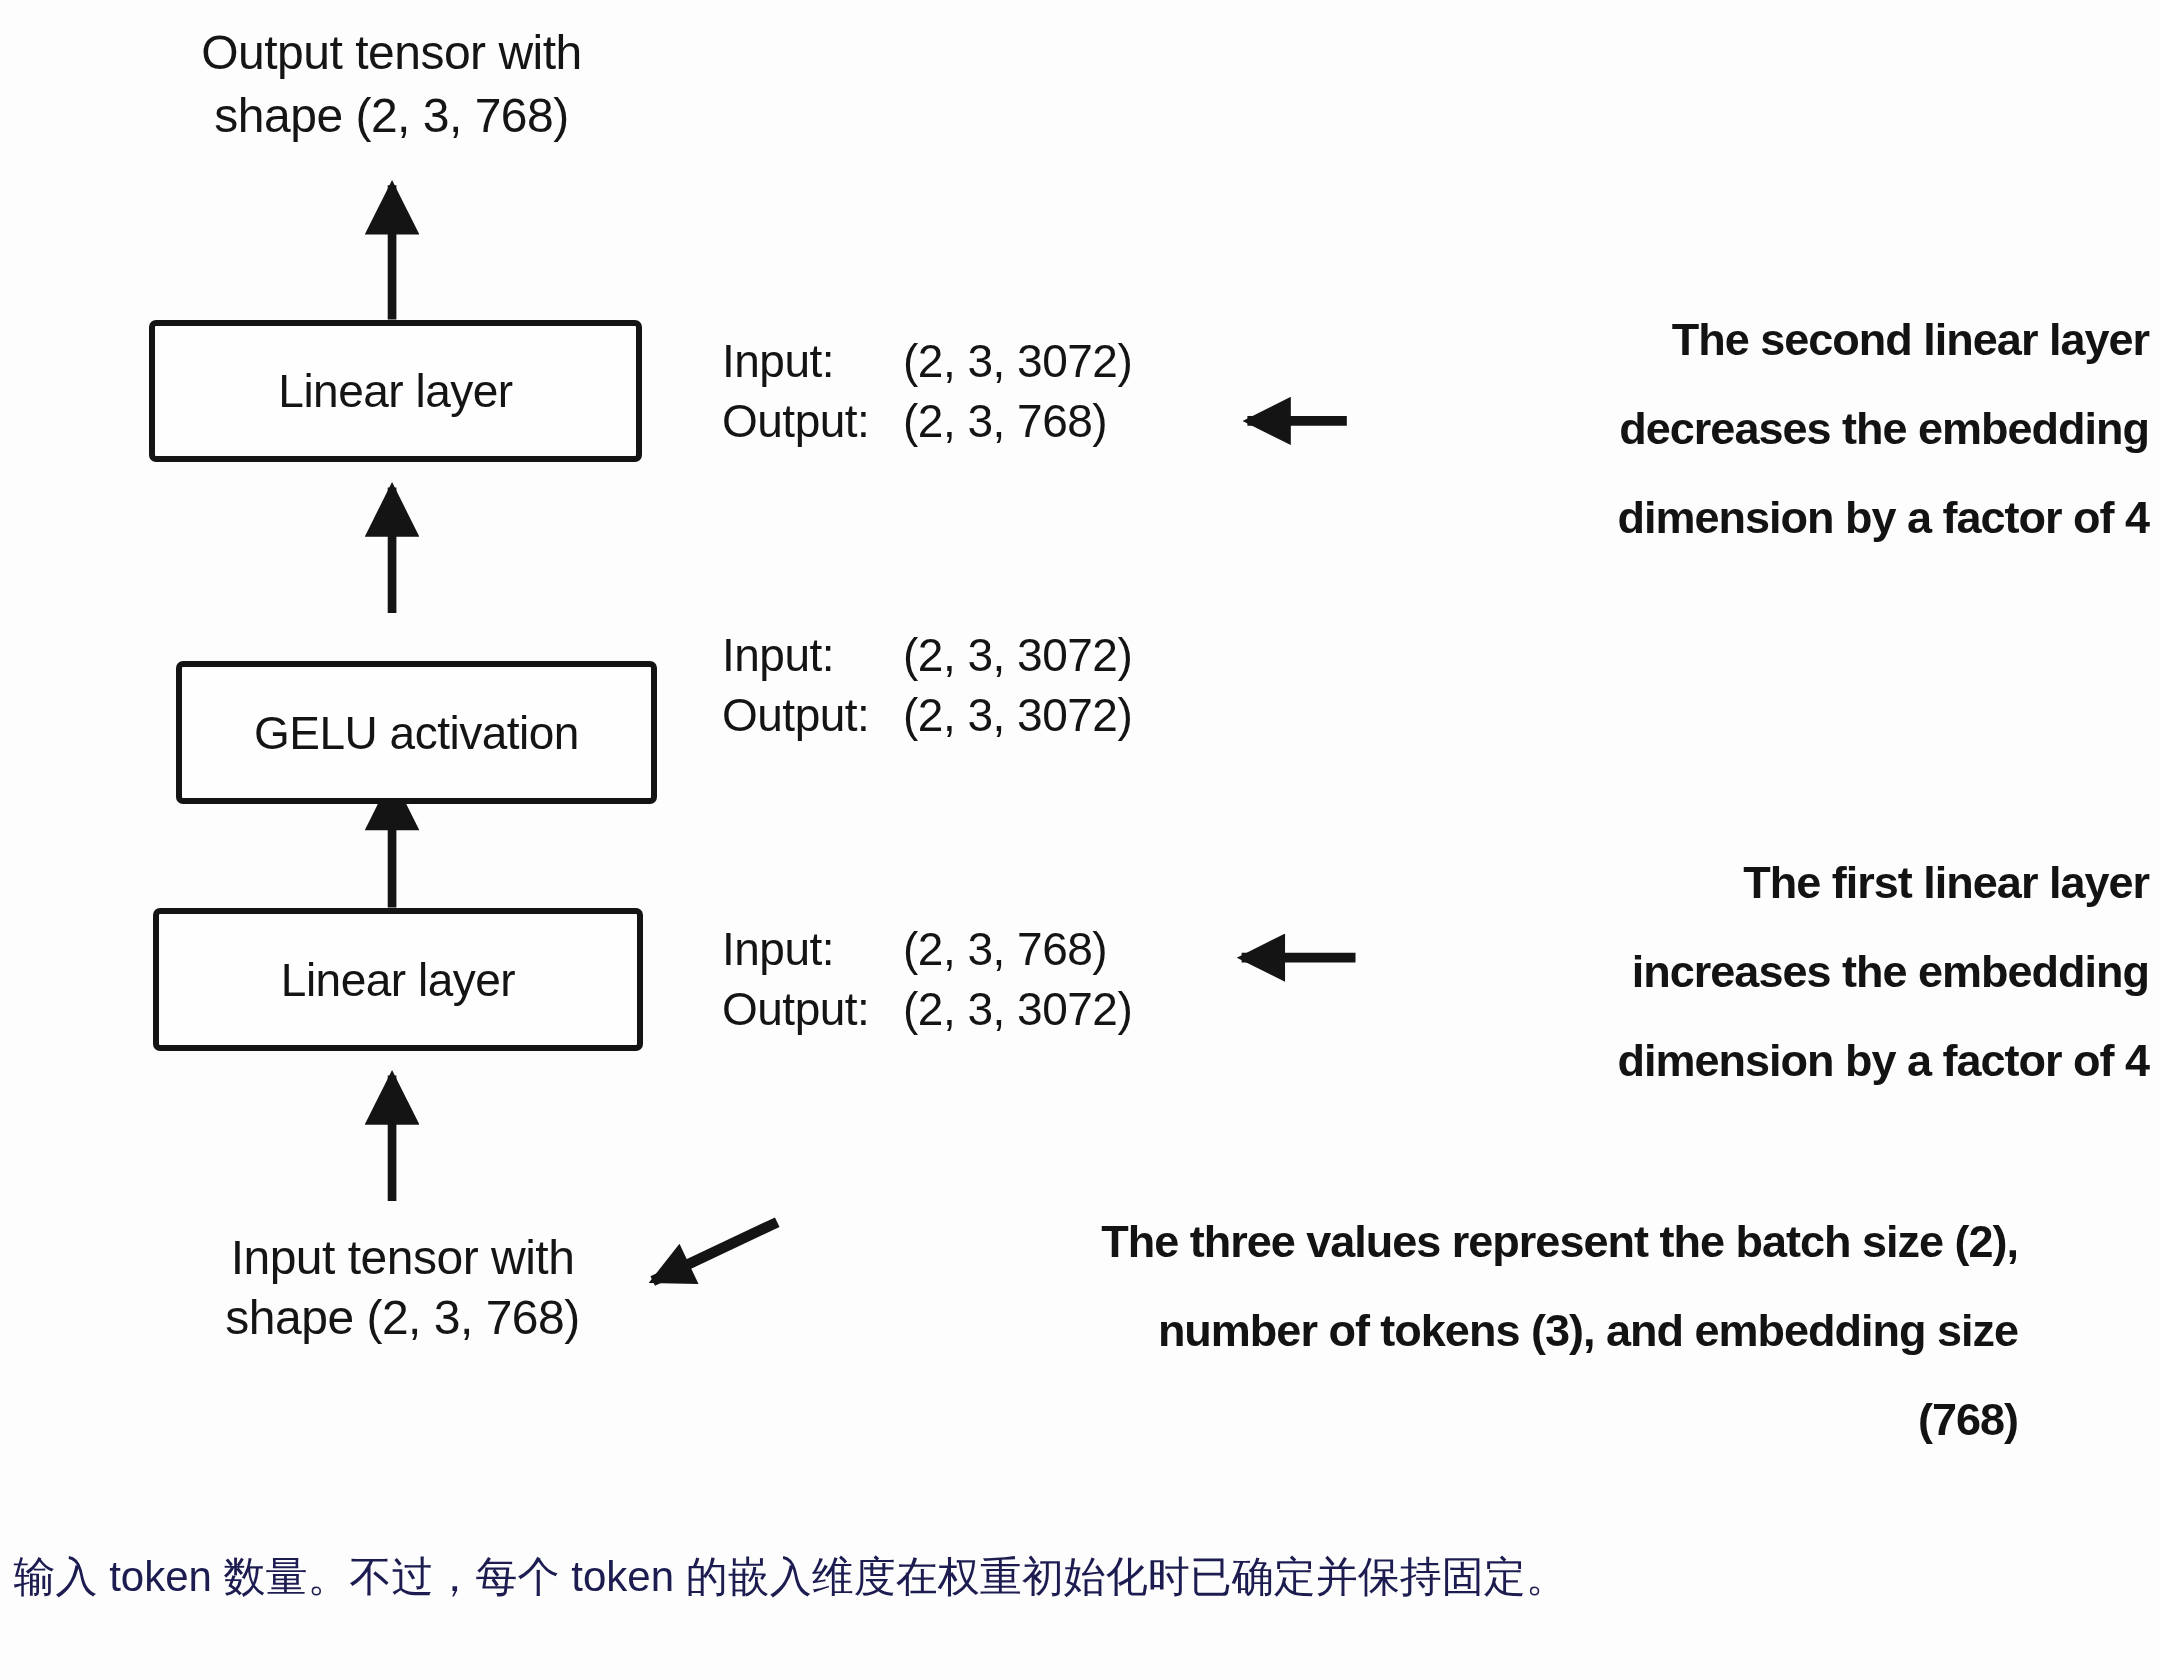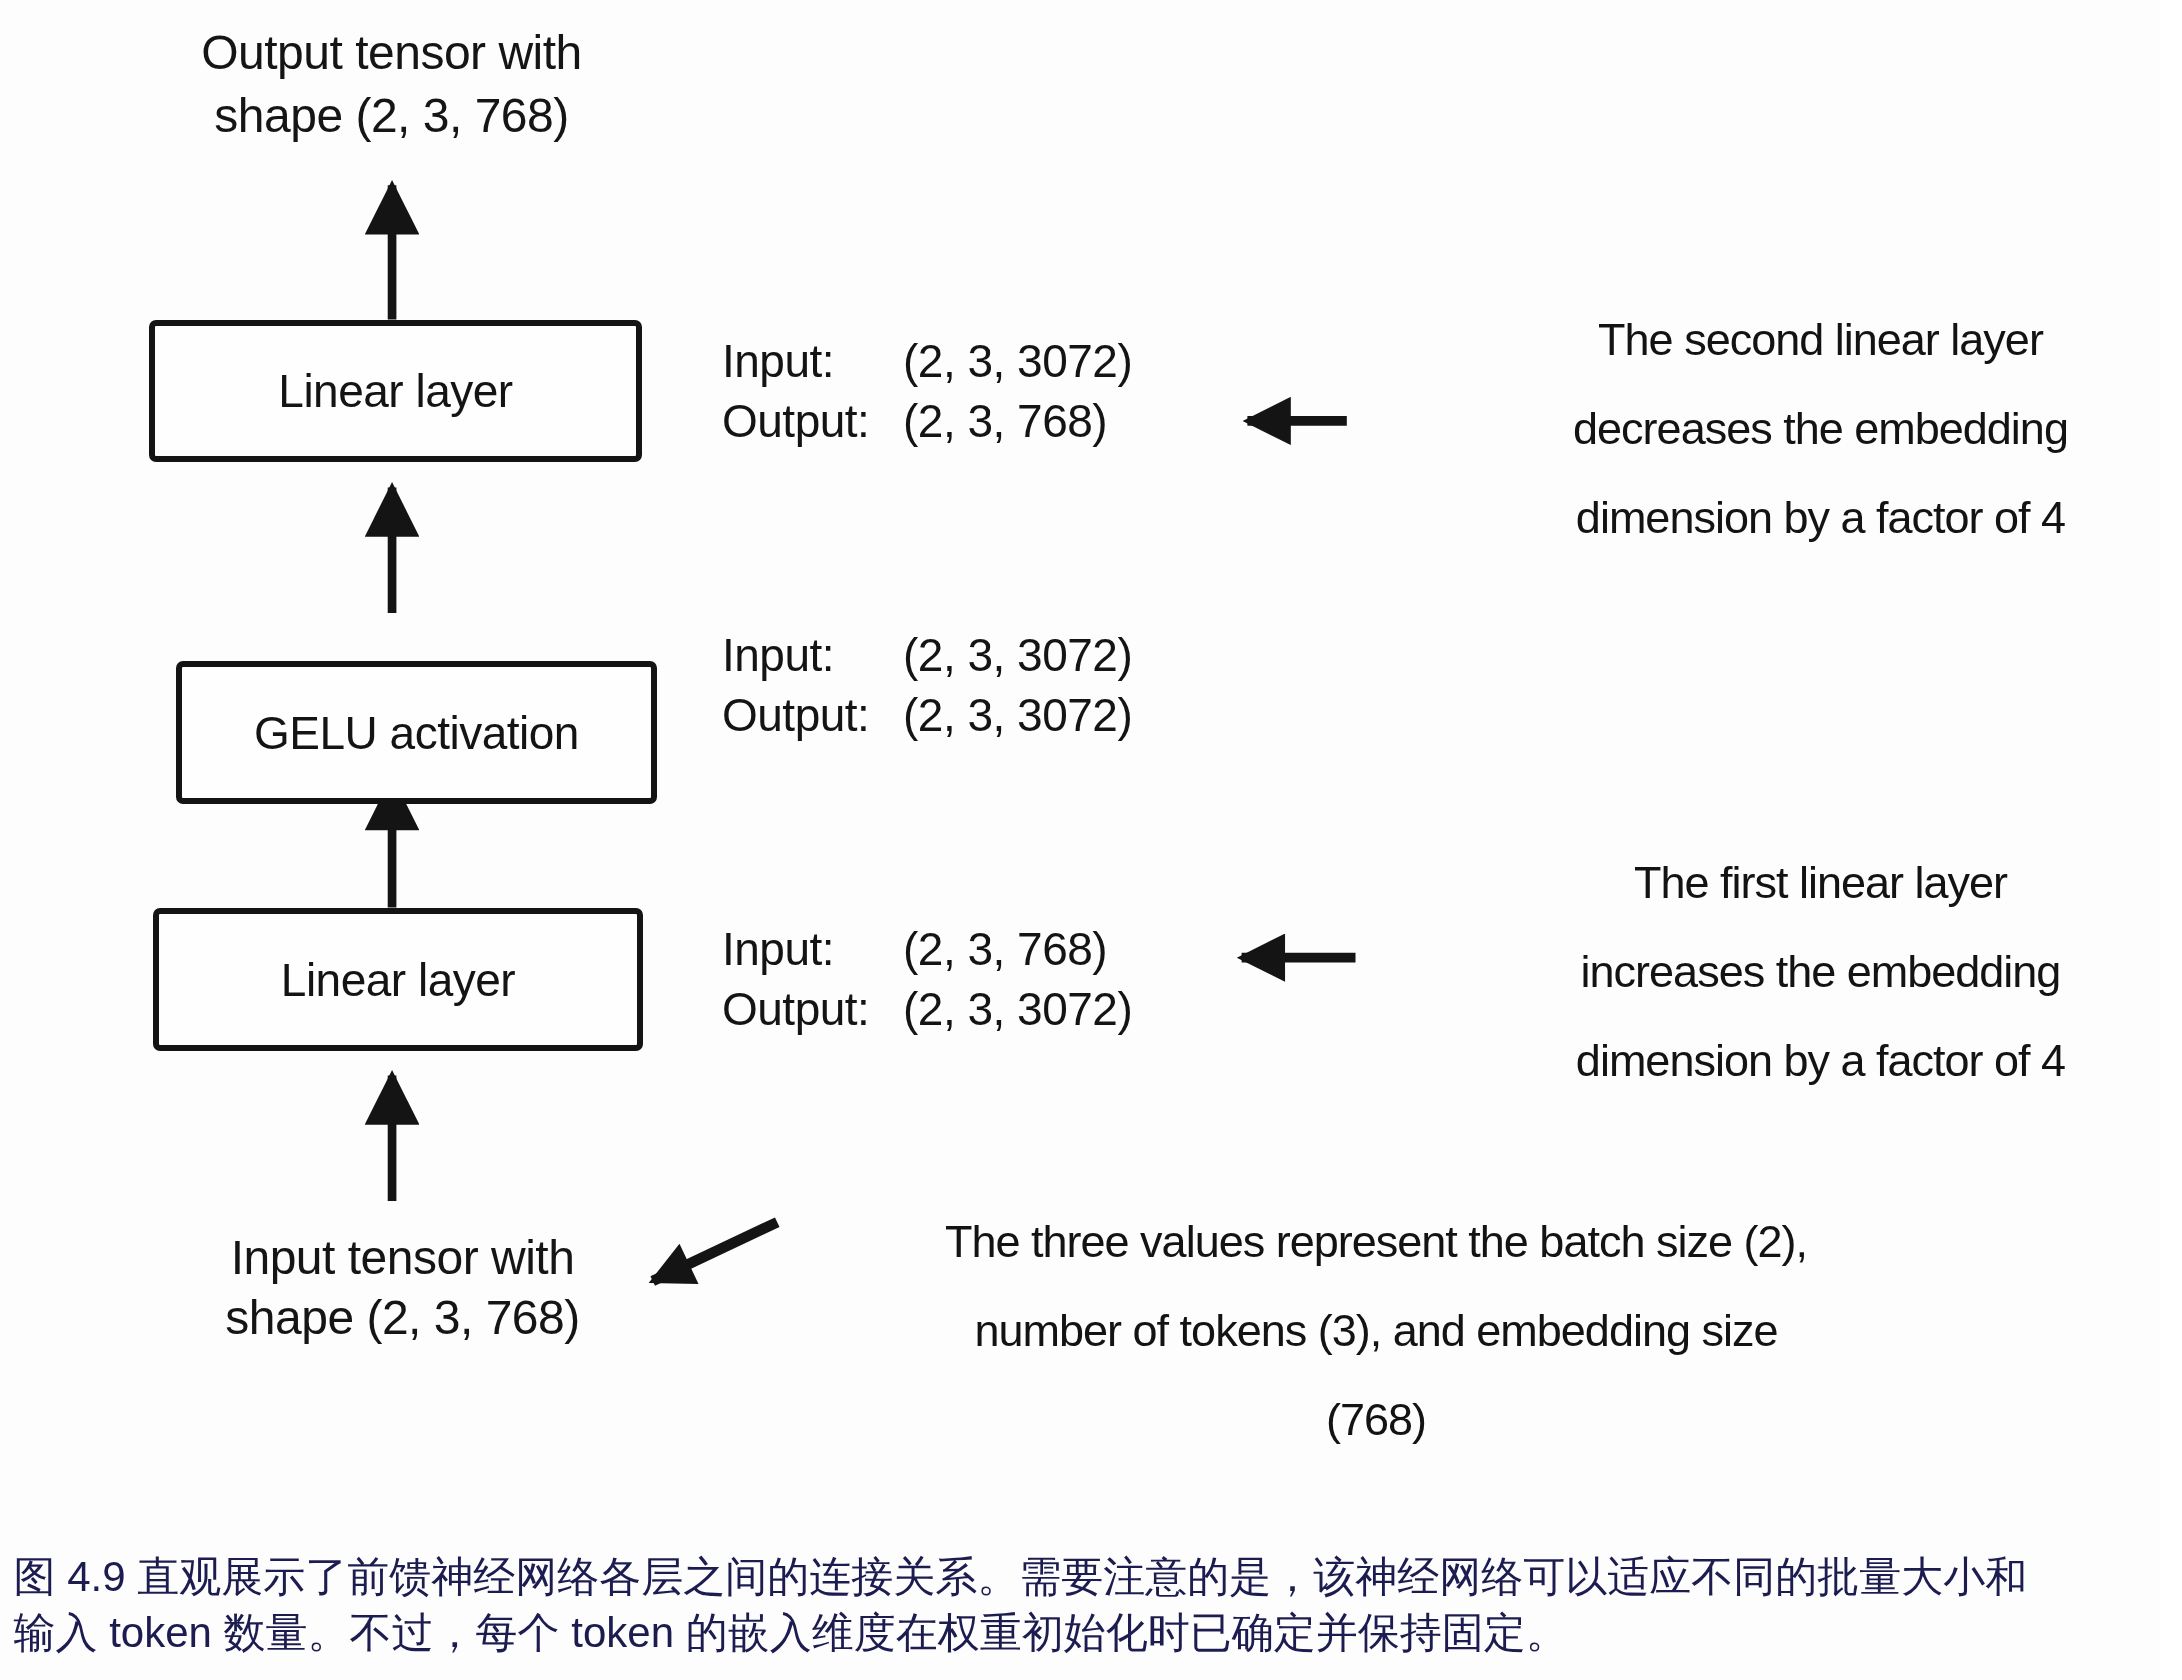--- a/index.html
+++ b/index.html
@@ -24,21 +24,21 @@
     font-size:46px;letter-spacing:-0.5px;z-index:2;
   }
 
   
   .io-pair{display:grid;grid-template-columns:189px auto;font-size:46px;line-height:60px;letter-spacing:-0.5px;z-index:2;}
   .io-pair .lbl{text-align:left;margin-left:8px;}
   .io-pair .val{text-align:left;}
 
   
   .bold-note{
-    font-weight:400;font-size:45px;line-height:89px;text-align:center;
+    font-weight:700;font-size:45px;line-height:89px;text-align:right;
     letter-spacing:-1px;color:#131313;z-index:2;
   }
 
   
   .caption{
     font-size:42px;line-height:56px;color:#1c1c50;letter-spacing:0;
     z-index:2;white-space:nowrap;
   }
 </style>
 </head>
@@ -116,18 +116,17 @@
     <div>number of tokens (3), and embedding size</div>
     <div>(768)</div>
   </div>
 
   <div class="abs tensor-label bottom" style="left:132px;top:1228px;width:541px;">
     <div>Input tensor with</div>
     <div>shape (2, 3, 768)</div>
   </div>
 
   <div class="abs caption" style="left:13.5px;top:1549px;width:2155px;">
-    <div>图 4.9 直观展示了前馈神经网络各层之间的连接关系。需要注意的是，该神经网络可以适应不同的批量大小和</div>
     <div>输入 token 数量。不过，每个 token 的嵌入维度在权重初始化时已确定并保持固定。</div>
   </div>
 
 </div>
 
 
 </body></html>

